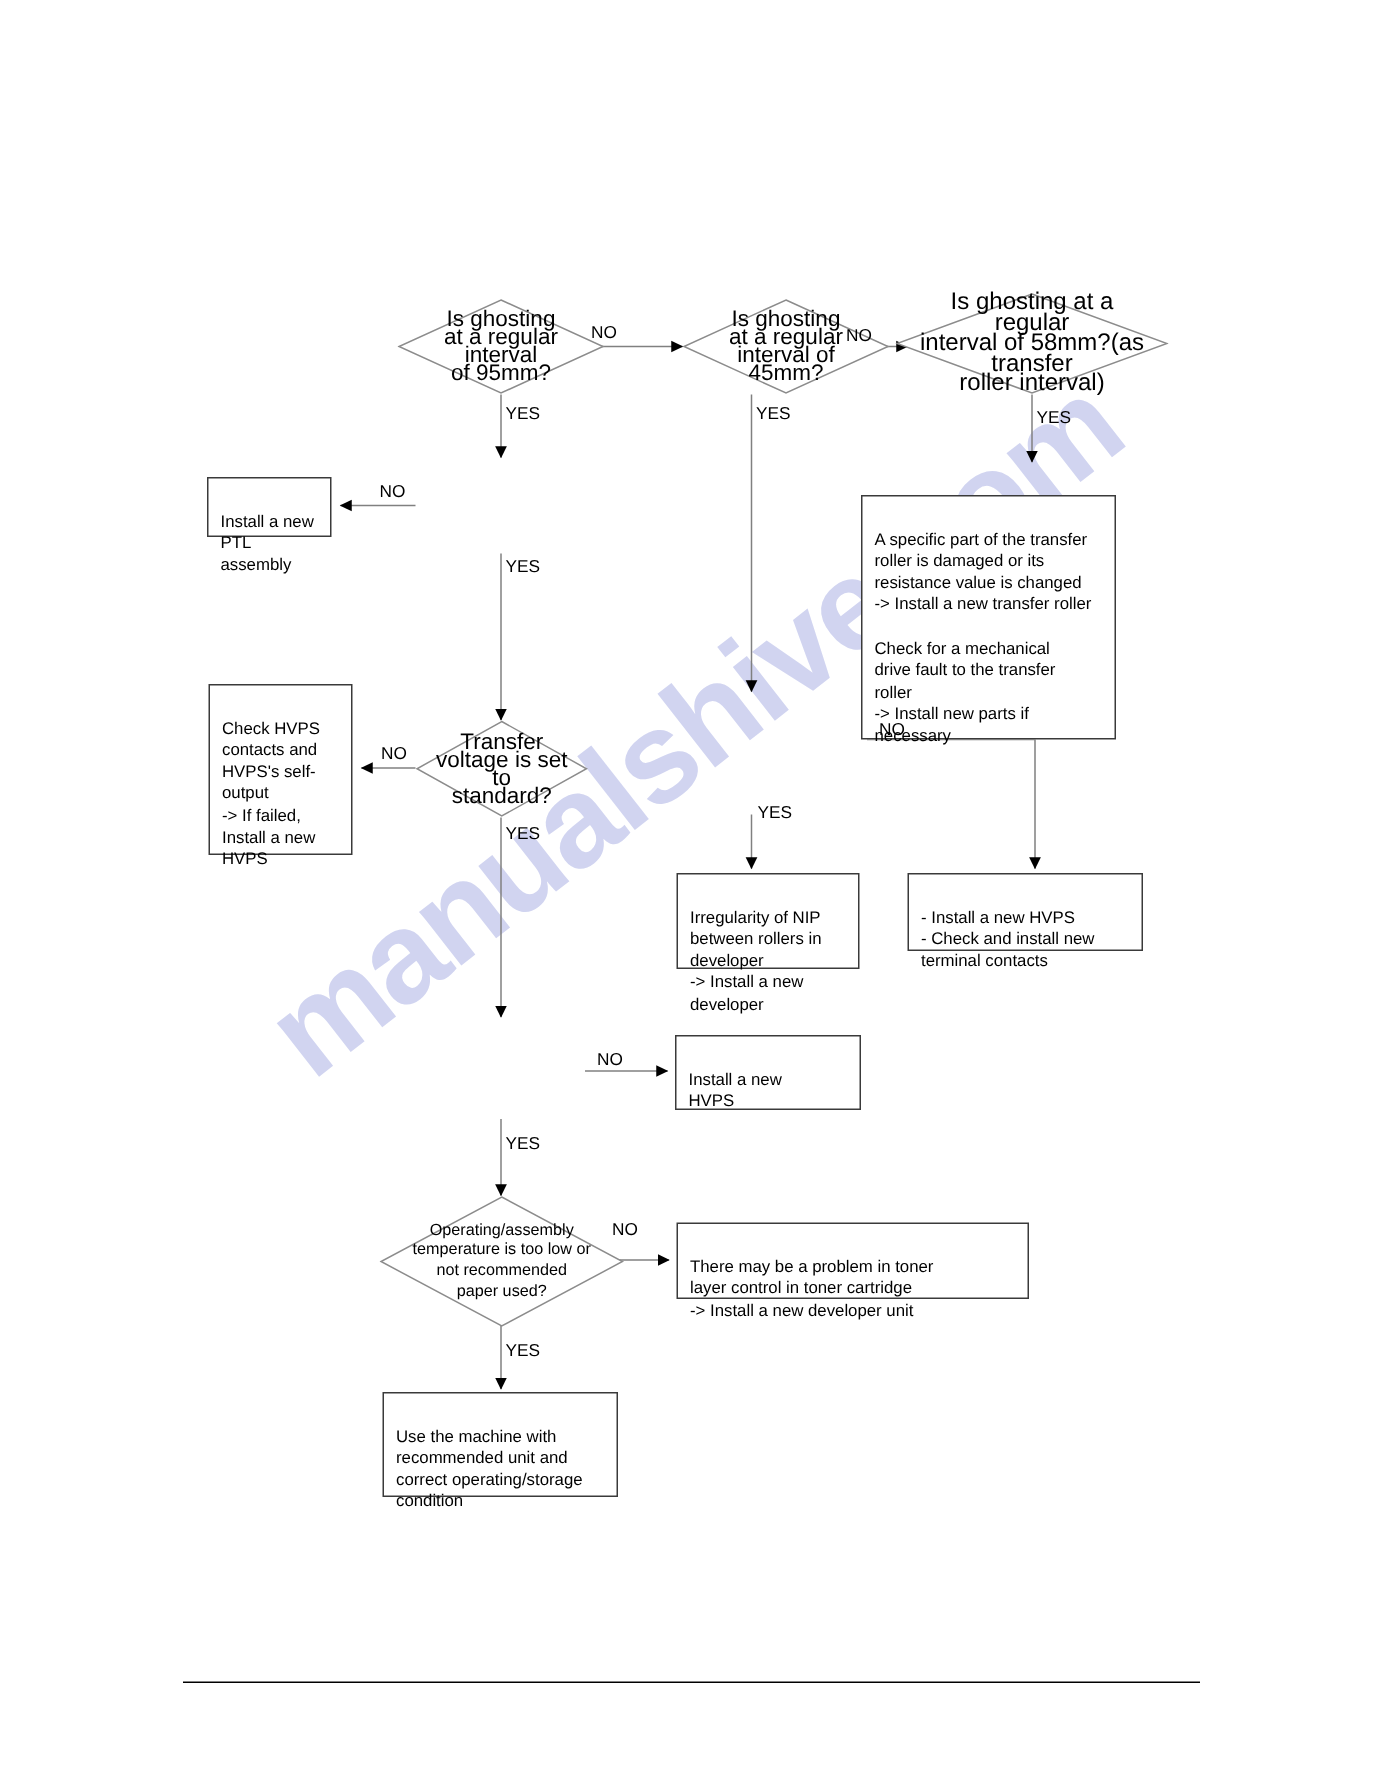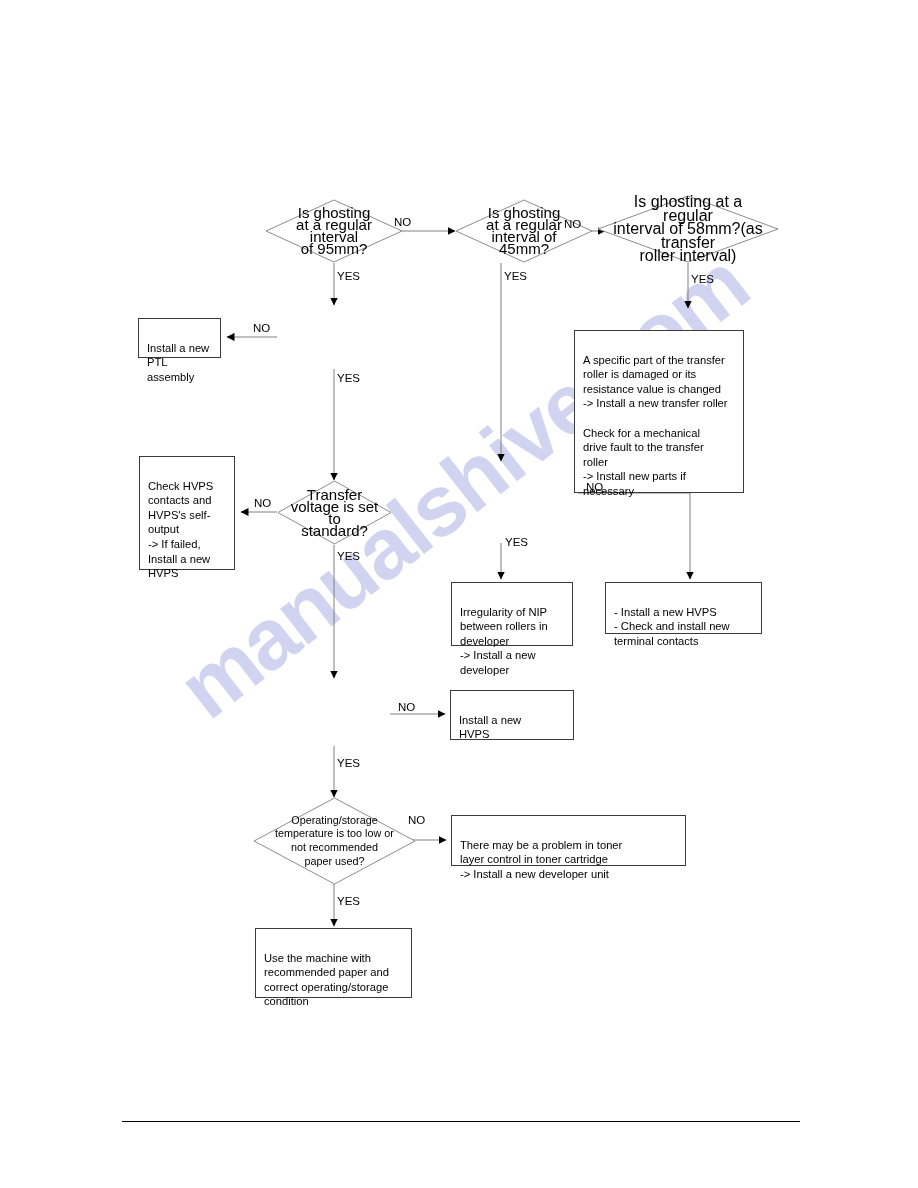--- a/index.html
+++ b/index.html
@@ -266,35 +266,35 @@
 
     <div class="node box" style="left:450px; top:690px; width:124px; height:50px;">
       <span>Install a new
 HVPS</span>
     </div>
 
     <div class="node diamond" style="left:253px; top:797px; width:163px; height:88px;">
       <svg viewBox="0 0 163 88" preserveAspectRatio="none">
         <polygon points="81.5,1 162,44 81.5,87 1,44" fill="#ffffff" stroke="#8c8c8c" stroke-width="1"></polygon>
       </svg>
-      <div class="dtext" style="font-size:10.8px; line-height:13.6px; padding:0 10px;">Operating/storage
+      <div class="dtext" style="font-size:10.8px; line-height:13.6px; padding:0 10px;">Operating/assembly
 temperature is too low or
 not recommended
 paper used?</div>
     </div>
 
     <div class="node box" style="left:451px; top:815px; width:235px; height:51px;">
       <span>There may be a problem in toner
 layer control  in toner cartridge
 -&gt; Install a new developer unit</span>
     </div>
 
     <div class="node box" style="left:255px; top:928px; width:157px; height:70px;">
       <span>Use the machine with
-recommended paper and
+recommended unit and
 correct operating/storage
 condition</span>
     </div>
 
     <div class="edge-label" style="left:394px; top:216px;">NO</div>
     <div class="edge-label" style="left:337px; top:270px;">YES</div>
     <div class="edge-label" style="left:564px; top:218px;">NO</div>
     <div class="edge-label" style="left:504px; top:270px;">YES</div>
     <div class="edge-label" style="left:691px; top:273px;">YES</div>
     <div class="edge-label" style="left:253px; top:322px;">NO</div>

